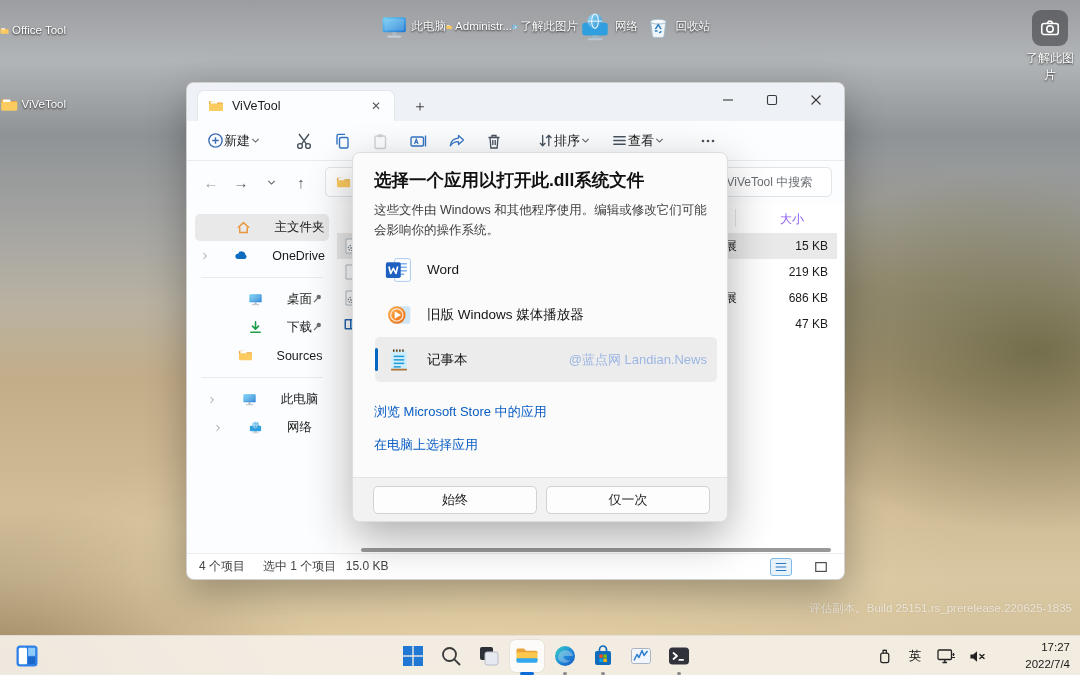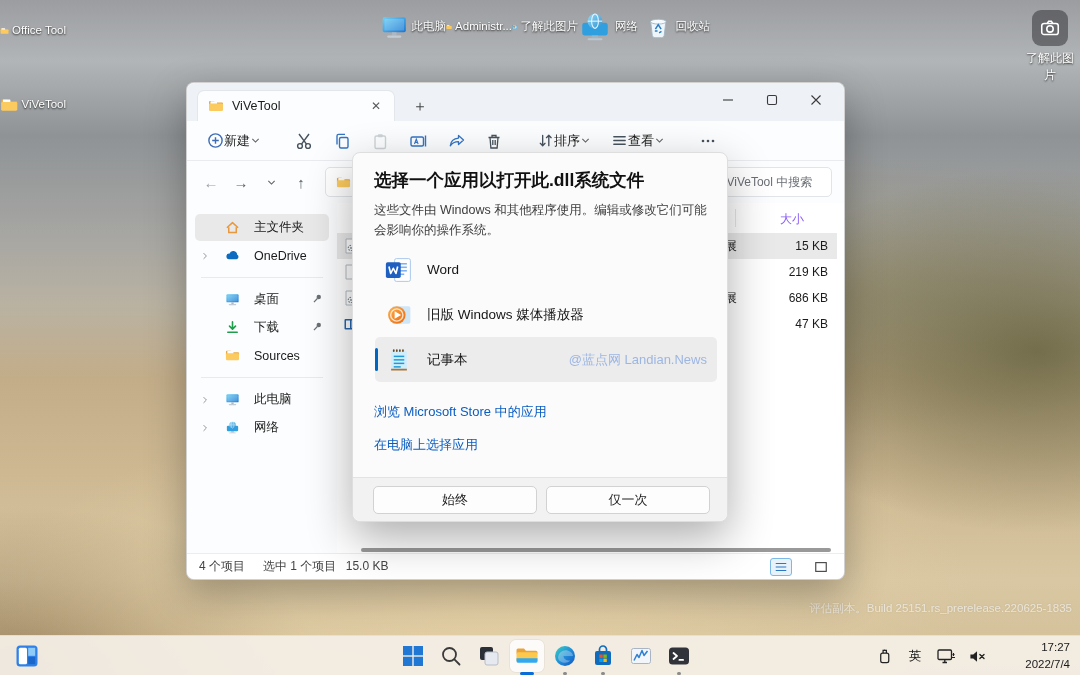--- a/index.html
+++ b/index.html
@@ -34,21 +34,21 @@
   .tool { display:flex; align-items:center; padding:4px 8px; border-radius:5px; color:#1b1b1b; font-size:13px; }
   .tool.disabled { opacity:.45; }
   .tsep { width:10px; }
   .navbar { position:absolute; left:0; top:78px; right:0; height:42px; background:#fbfdfe; display:flex; align-items:center; padding:0 12px; gap:6px; }
   .navbtn { width:26px; height:26px; display:flex; align-items:center; justify-content:center; font-size:15px; color:#5a5f66; border-radius:5px; }
   .navbtn.dim { color:#9aa0a6; }
   .addrbar { margin-left:6px; width:388px; height:30px; background:#fff; border:1px solid #e1e4e8; border-radius:5px; display:flex; align-items:center; gap:6px; padding:0 10px; font-size:12.5px; color:#1b1b1b; }
   .searchbox { margin-left:10px; width:140px; height:30px; background:#fff; border:1px solid #e1e4e8; border-radius:5px; display:flex; align-items:center; padding:0 9px; font-size:12px; color:#6b6f75; overflow:hidden; white-space:nowrap; }
   .body { position:absolute; left:0; top:120px; right:0; bottom:26px; background:#fff; border-radius:0 0 8px 8px; }
   .sidebar { position:absolute; left:0; top:0; width:150px; bottom:0; background:#fbfdfe; padding-top:10px; }
-  .sitem { display:flex; align-items:center; gap:14px; height:27px; margin:1px 8px; padding:0 4px; border-radius:5px; font-size:12.5px; color:#1b1b1b; position:relative; }
+  .sitem { display:flex; align-items:center; gap:24px; height:27px; margin:1px 8px; padding:0 4px; border-radius:5px; font-size:12.5px; color:#1b1b1b; position:relative;justify-content:center; }
   .sitem.sel { background:#e9e9e9; }
   .sitem .chev { width:12px; display:flex; justify-content:center; color:#777; }
   .sitem .nochev { width:12px; }
   .sitem .pin { position:absolute; right:6px; top:7px; }
   .sdiv { height:1px; background:#e8eaec; margin:8px 14px; }
   .filearea { position:absolute; left:150px; right:0; top:0; bottom:0; }
   .colhdr { position:absolute; top:8px; right:40px; font-size:12px; color:#8b5cf6; }
   .colsep { position:absolute; top:6px; right:108px; width:1px; height:18px; background:#e4e6e9; }
   .frow { position:absolute; left:0; right:7px; height:26px; display:flex; align-items:center; }
   .frow.sel { background:#e9e9e9; }

